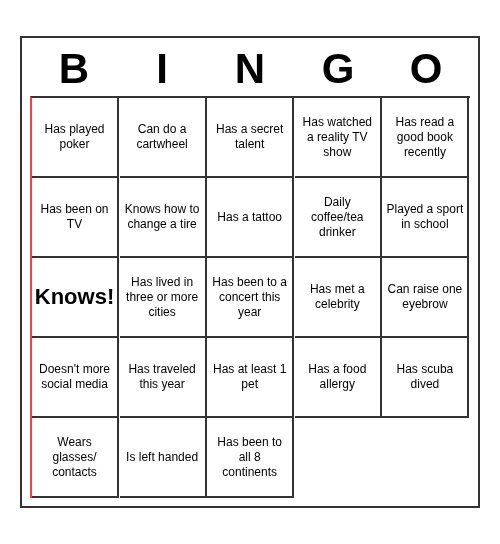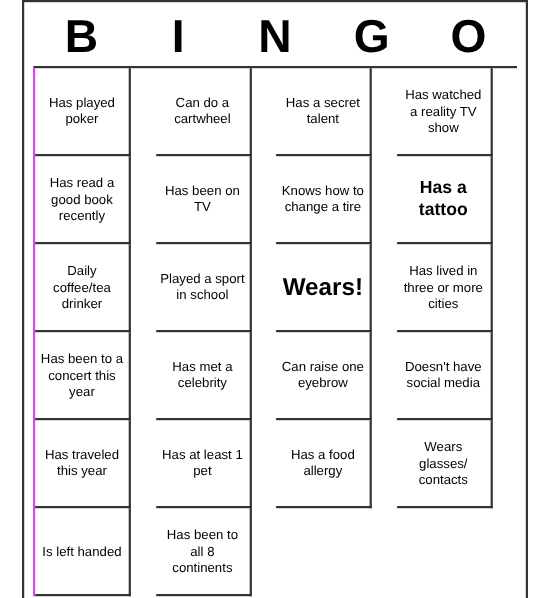--- a/index.html
+++ b/index.html
@@ -25,44 +25,44 @@
     .bingo-letter {
       width: 84px;
       text-align: center;
       font-size: 42px;
       font-weight: bold;
       font-family: Arial, sans-serif;
       line-height: 1.1;
     }
     .bingo-grid {
       display: grid;
-      grid-template-columns: repeat(4, 1fr);
+      grid-template-columns: repeat(5, 1fr);
       border-top: 2px solid #333;
-      border-left: 2px solid #d946ef;
+      border-left: 2px solid #ef4444;
     }
     .bingo-cell {
       border-right: 2px solid #333;
       border-bottom: 2px solid #333;
       width: 87px;
       min-height: 80px;
       display: flex;
       align-items: center;
       justify-content: center;
       text-align: center;
       padding: 4px;
       font-size: 12px;
       line-height: 1.25;
     }
     .bingo-cell.free {
       font-size: 22px;
       font-weight: bold;
     }
     .bingo-cell.large-text {
-      font-size: 16px;
-      font-weight: bold;
+      font-size: 12px;
+      font-weight: normal;
     }
   </style>
 </head>
 <body>
 
 <div class="bingo-card">
   <div class="bingo-header">
 
   <span class="bingo-letter">B</span>
       <span class="bingo-letter">I</span>
@@ -75,26 +75,27 @@
   <div class="bingo-cell">Has played poker</div>
       <div class="bingo-cell">Can do a cartwheel</div>
       <div class="bingo-cell">Has a secret talent</div>
       <div class="bingo-cell">Has watched a reality TV show</div>
       <div class="bingo-cell">Has read a good book recently</div>
       <div class="bingo-cell">Has been on TV</div>
       <div class="bingo-cell">Knows how to change a tire</div>
       <div class="bingo-cell large-text">Has a tattoo</div>
       <div class="bingo-cell">Daily coffee/tea drinker</div>
       <div class="bingo-cell">Played a sport in school</div>
-      <div class="bingo-cell free">Wears!</div>
+      <div class="bingo-cell free">Knows!</div>
       <div class="bingo-cell">Has lived in three or more cities</div>
       <div class="bingo-cell">Has been to a concert this year</div>
       <div class="bingo-cell">Has met a celebrity</div>
       <div class="bingo-cell">Can raise one eyebrow</div>
-      <div class="bingo-cell">Doesn't have social media</div>
+      <div class="bingo-cell">Doesn't more social media</div>
       <div class="bingo-cell">Has traveled this year</div>
       <div class="bingo-cell">Has at least 1 pet</div>
       <div class="bingo-cell">Has a food allergy</div>
+      <div class="bingo-cell">Has scuba dived</div>
       <div class="bingo-cell">Wears glasses/ contacts</div>
       <div class="bingo-cell">Is left handed</div>
       <div class="bingo-cell">Has been to all 8 continents</div>
     </div>
 </div>
 
 </body></html>

